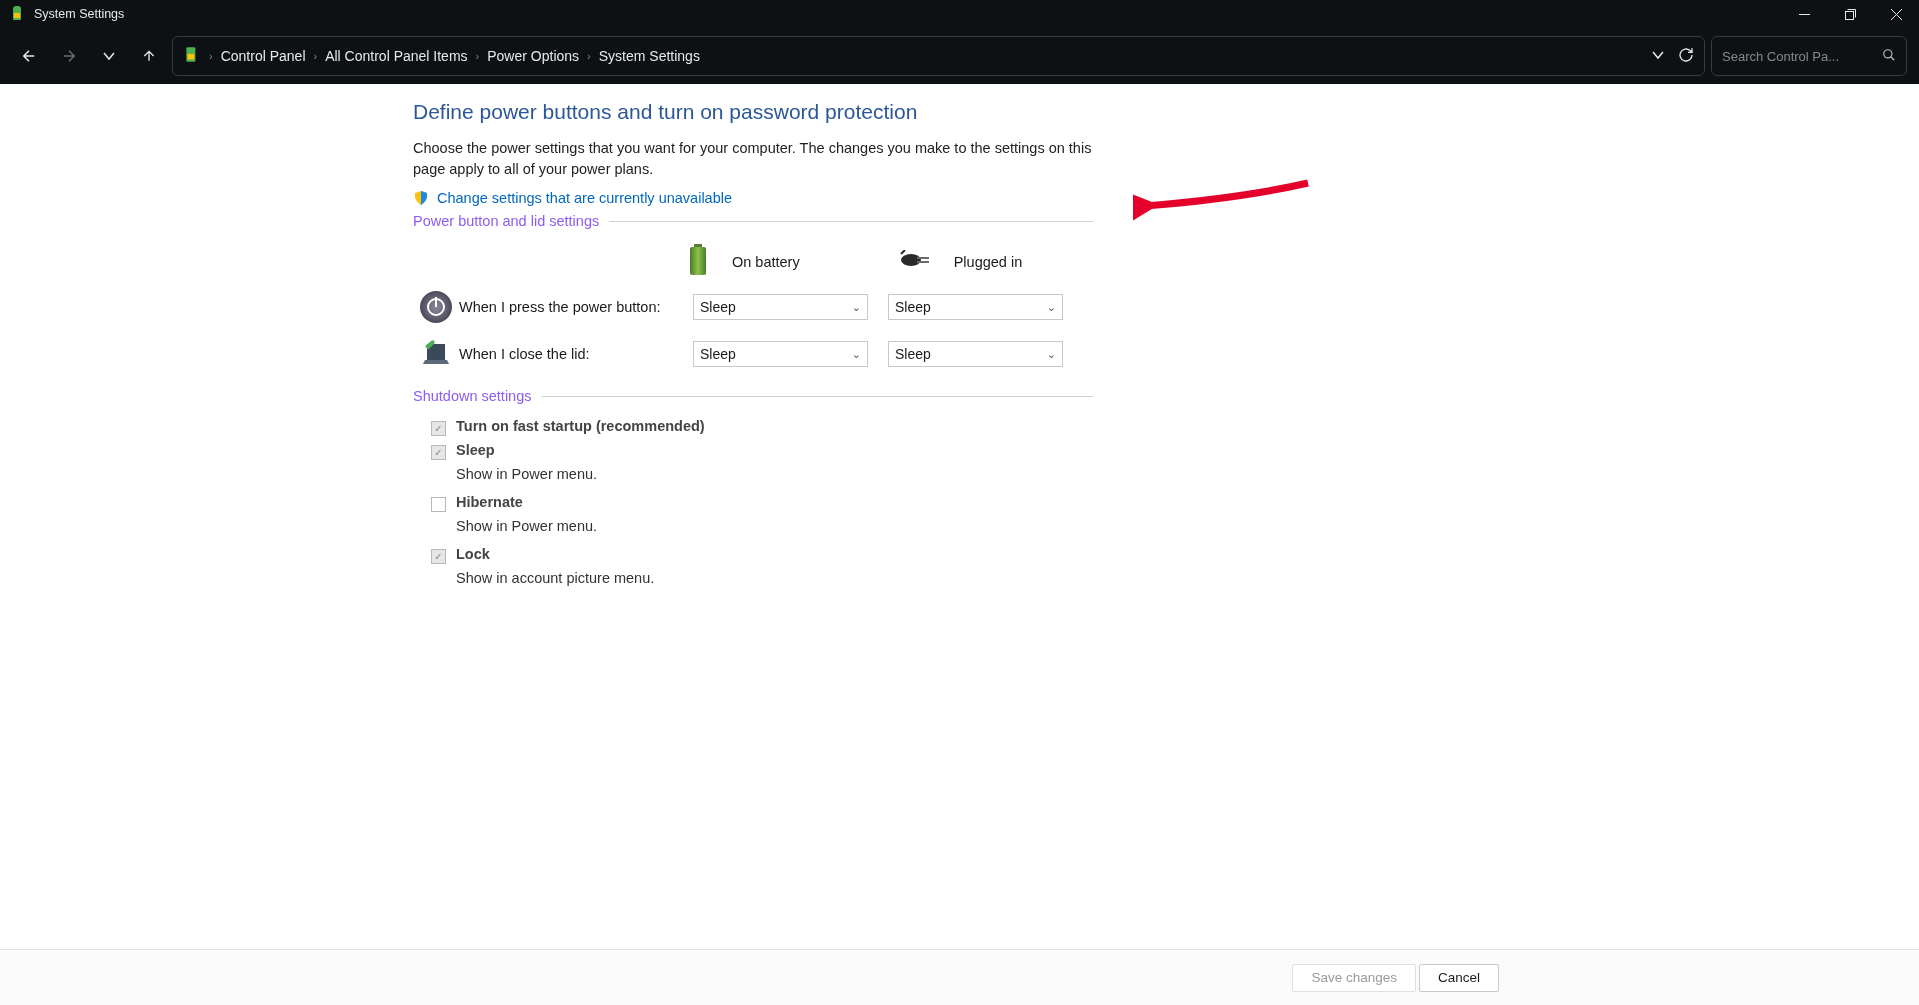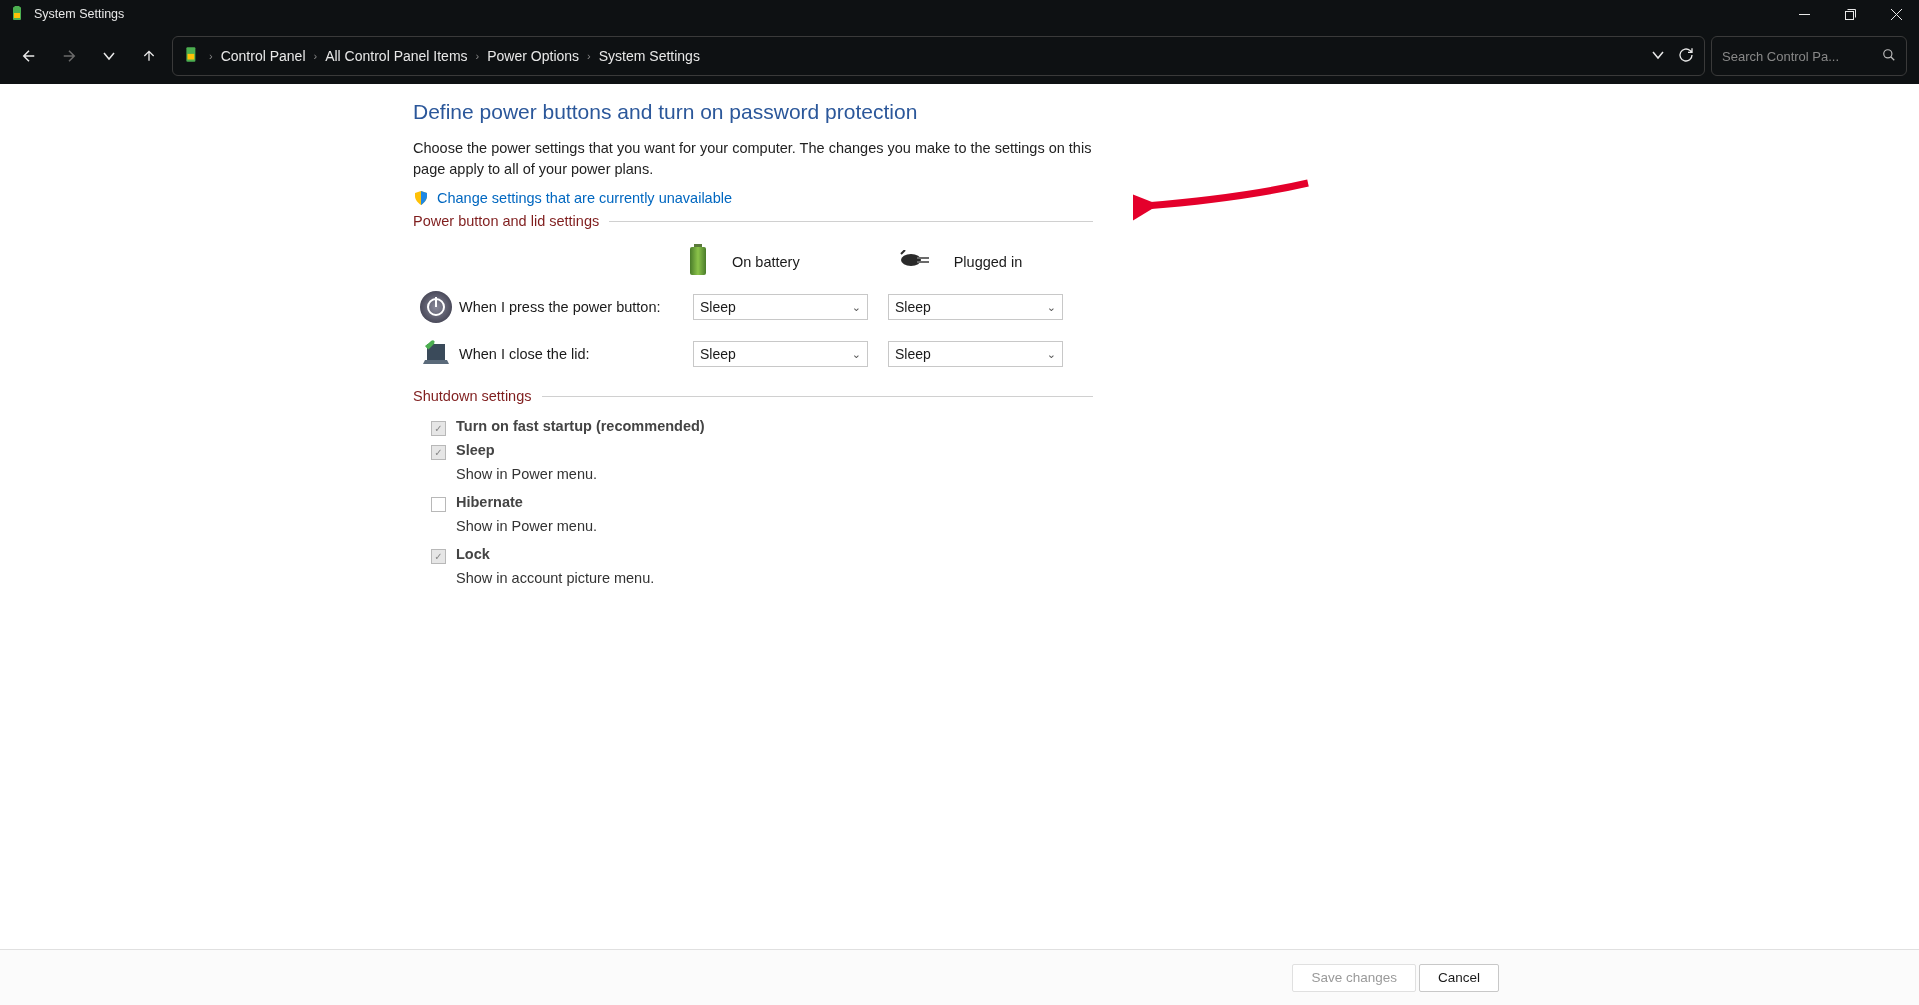--- a/index.html
+++ b/index.html
@@ -29,21 +29,21 @@
 .content { position: absolute; top: 84px; left: 0; right: 0; bottom: 56px; background: #fff; overflow: auto; }
 .main { width: 680px; margin-left: 413px; padding-top: 16px; }
 .h1 { color: #2b579a; font-size: 21px; font-weight: 400; margin-bottom: 14px; }
 .desc { font-size: 14.5px; line-height: 1.45; color: #222; margin-bottom: 10px; }
 .change-row { display: flex; align-items: center; gap: 8px; margin-bottom: 7px; position: relative; }
 .shield { width: 16px; height: 16px; }
 .link { color: #0067c0; font-size: 14.5px; }
 .arrow-anno { position: absolute; left: 720px; top: -12px; pointer-events: none; }
 
 .section-row { display: flex; align-items: center; gap: 10px; margin-bottom: 14px; }
-.section-label { font-size: 14.5px; color: #7f1d1d; white-space: nowrap; }
+.section-label { font-size: 14.5px; color: #8b5cf6; white-space: nowrap; }
 .section-line { flex: 1; height: 1px; background: #d0d0d0; }
 
 .table-head { display: flex; align-items: center; margin-bottom: 10px; }
 .col-label { width: 280px; }
 .col-bat, .col-plug { width: 200px; display: flex; align-items: center; gap: 21px; font-size: 14.5px; }
 .col-gap { width: 20px; }
 
 .row { display: flex; align-items: center; margin-bottom: 16px; }
 .row-icon { width: 46px; display: flex; justify-content: center; }
 .row-label { width: 234px; font-size: 14.5px; }

